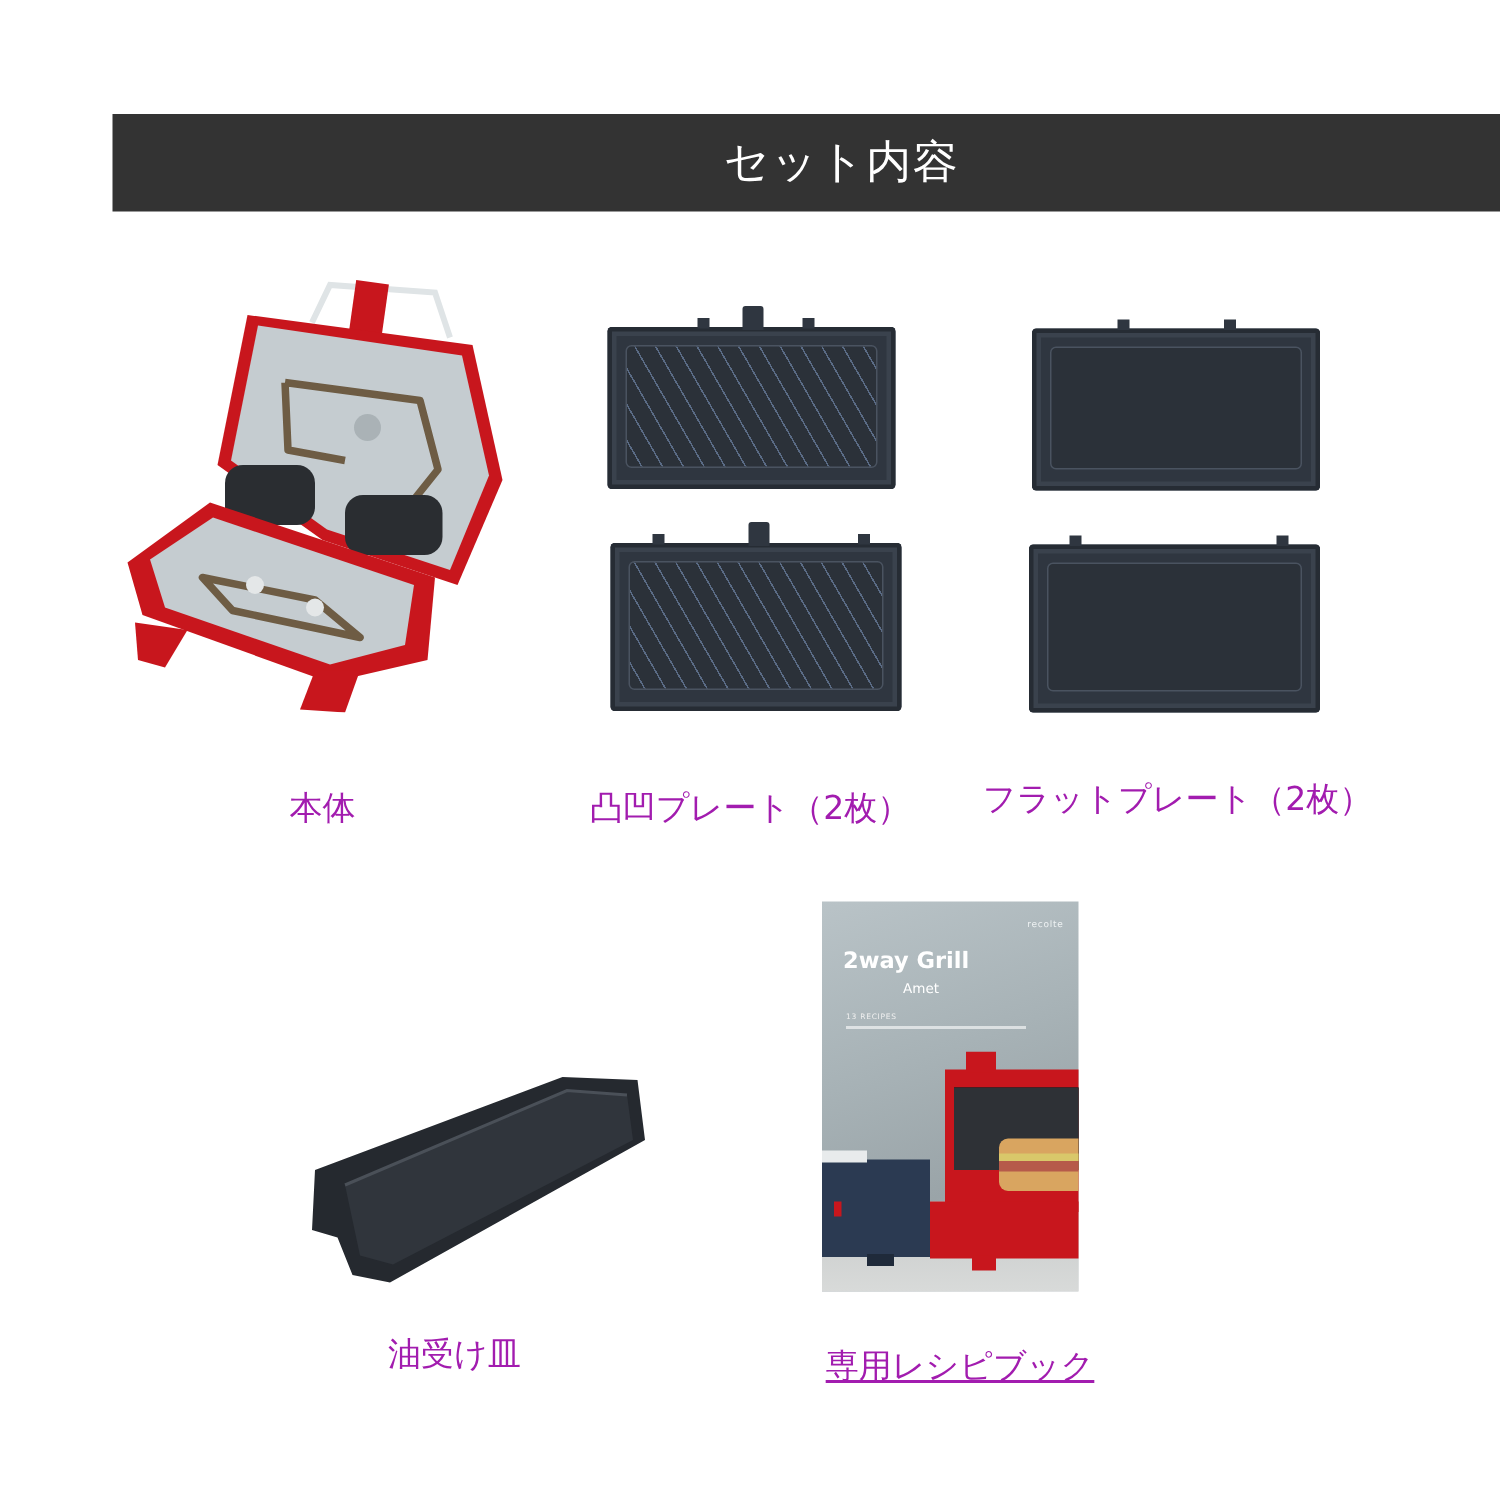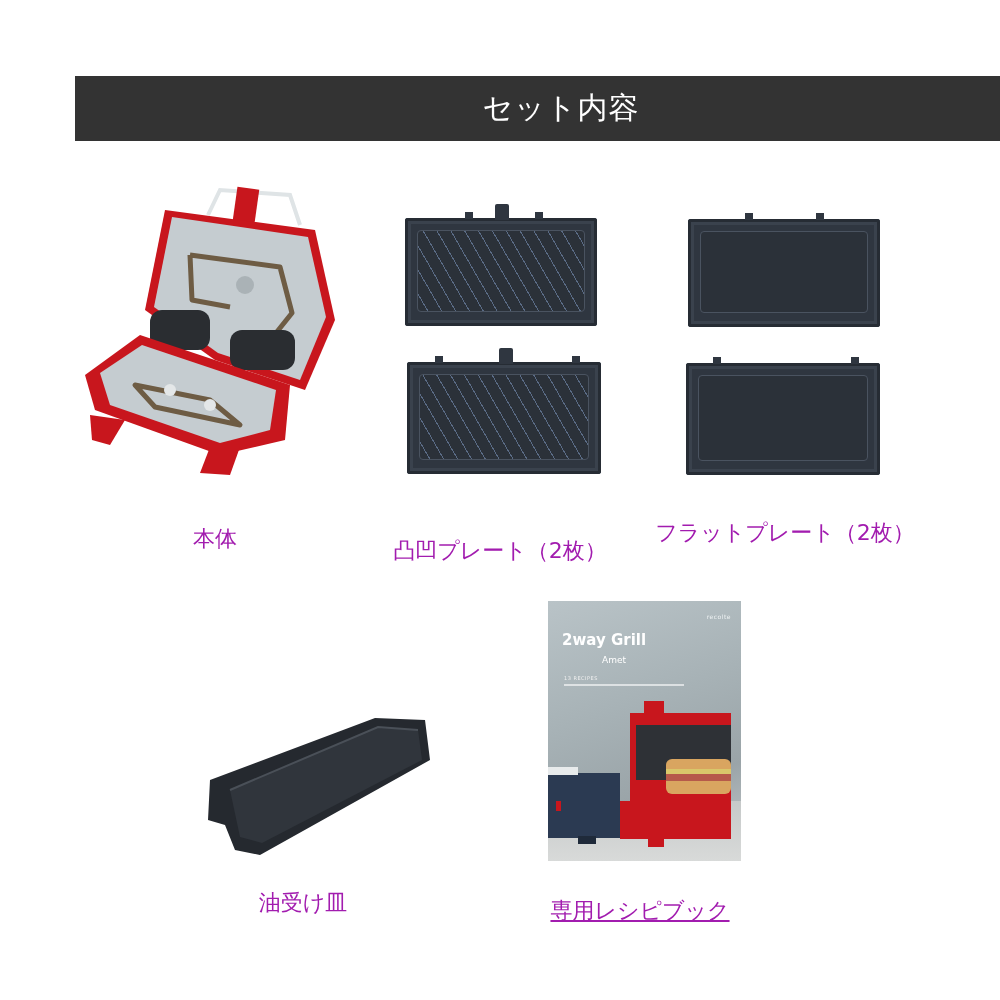--- a/index.html
+++ b/index.html
@@ -18,21 +18,21 @@
            box-shadow: inset 0 0 0 3px #262c34, inset 0 0 0 6px #3a424d; }
   .plate .inner { position: absolute; left: 12px; right: 12px; top: 12px; bottom: 14px;
                   border: 1px solid #4a5360; border-radius: 4px; background: #2b3139; overflow: hidden; }
   .plate.ridged .inner { background:
       repeating-linear-gradient(60deg, #2b3139 0px, #2b3139 8px, #5a6b85 8px, #5a6b85 9px, #2b3139 9px, #2b3139 12px); }
   .plate .tab { position: absolute; top: -14px; width: 14px; height: 16px; background: #2f3640; border-radius: 2px 2px 0 0; }
   .plate .nub { position: absolute; top: -6px; width: 8px; height: 7px; background: #2f3640; }
 
   .tray { left: 200px; top: 715px; width: 230px; height: 145px; }
 
-  .book { position: absolute; left: 548px; top: 601px; width: 193px; height: 260px;
+  .book { position: absolute; left: 548px; top: 601px; width: 171px; height: 260px;
           background: linear-gradient(160deg, #b9c3c7 0%, #a7b2b6 40%, #9aa4a8 70%, #c9cdcf 100%); overflow: hidden; }
   .book-brand { position: absolute; right: 10px; top: 12px; font-size: 6px; color: #eef2f3; letter-spacing: 0.5px; }
   .book-title { position: absolute; left: 14px; top: 30px; font-size: 15px; font-weight: bold; color: #ffffff; }
   .book-sub { position: absolute; left: 16px; top: 54px; font-size: 9px; color: #ffffff; margin-left: 38px; }
   .book-recipes { position: absolute; left: 16px; top: 74px; font-size: 5px; color: #f0f0f0; letter-spacing: 0.5px; }
   .book-line { position: absolute; left: 16px; top: 83px; width: 120px; height: 2px; background: rgba(255,255,255,0.6); }
   .book-floor { position: absolute; left: 0; right: 0; bottom: 0; height: 60px; background: linear-gradient(#c6c9c9, #d8dad9); }
 </style>
 </head>
 <body>
@@ -76,21 +76,21 @@
   </div>
 </div>
 <div class="item" style="left:407px; top:362px; width:194px; height:112px;">
   <div class="plate ridged" style="left:0; top:0; width:194px; height:112px;">
     <div class="tab" style="left:92px;"></div>
     <div class="nub" style="left:28px;"></div>
     <div class="nub" style="left:165px;"></div>
     <div class="inner"></div>
   </div>
 </div>
-<span class="caption" style="left:500px; top:536px;">凸凹プレート（2枚）</span>
+<span class="caption" style="left:500px; top:524px;">凸凹プレート（2枚）</span>
 
 <div class="item" style="left:688px; top:219px; width:192px; height:108px;">
   <div class="plate" style="left:0; top:0; width:192px; height:108px;">
     <div class="nub" style="left:57px;"></div>
     <div class="nub" style="left:128px;"></div>
     <div class="inner"></div>
   </div>
 </div>
 <div class="item" style="left:686px; top:363px; width:194px; height:112px;">
   <div class="plate" style="left:0; top:0; width:194px; height:112px;">

